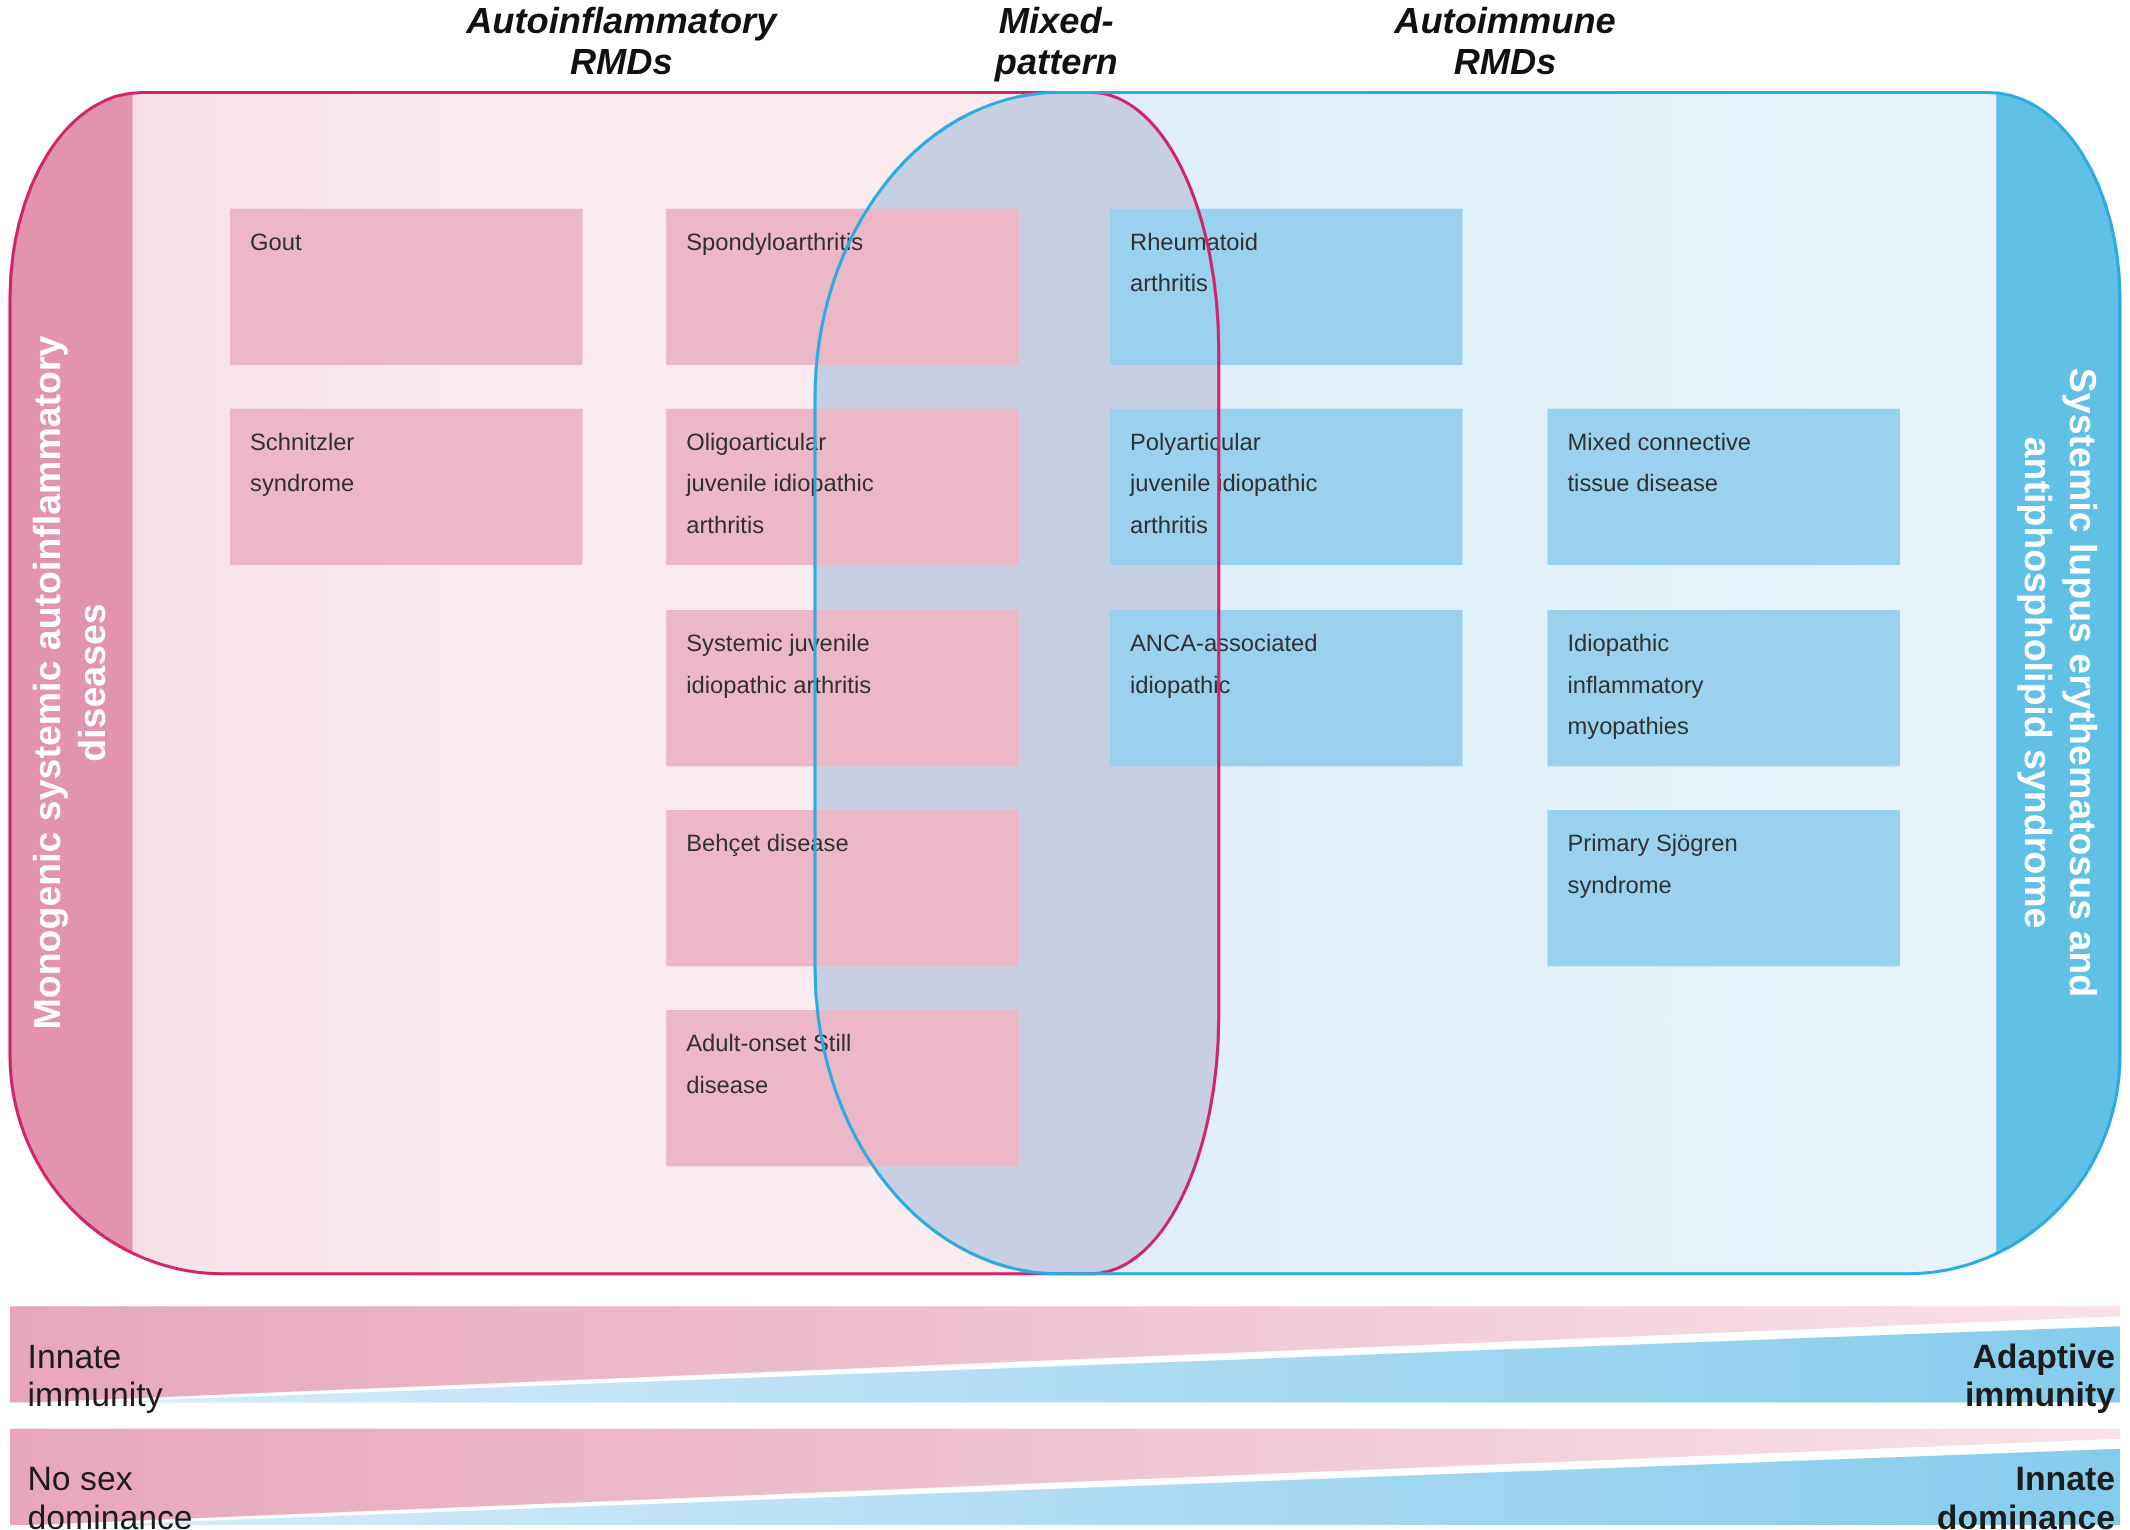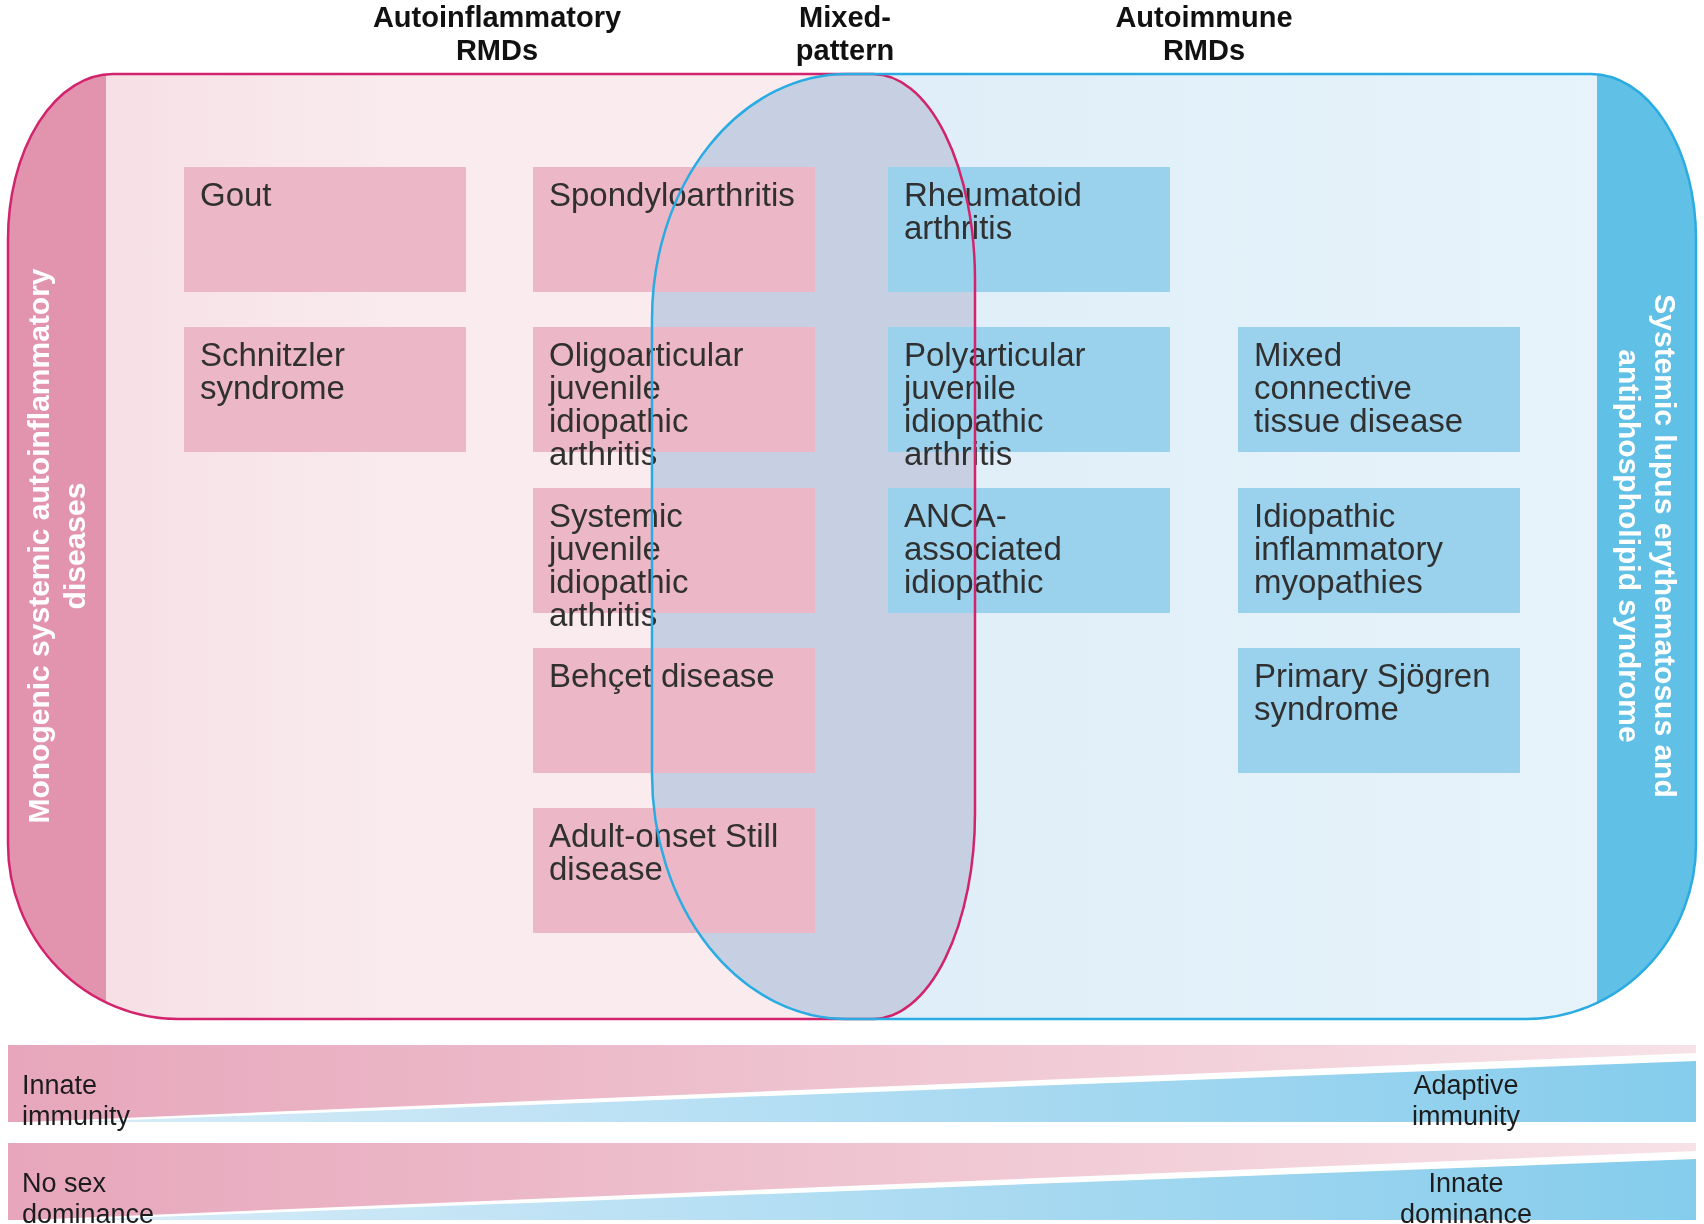--- a/index.html
+++ b/index.html
@@ -4,40 +4,40 @@
 <style>
   html,body{margin:0;padding:0;background:#ffffff;}
   .stage{
     position:relative;width:1704px;height:1224px;overflow:hidden;
     font-family:"Liberation Sans", sans-serif;background:#ffffff;
   }
   .stage svg{position:absolute;left:0;top:0;}
   .hdr{
     position:absolute;top:1px;transform:translateX(-50%);
     font-weight:bold;font-size:29px;line-height:33px;text-align:center;
-    white-space:pre-line;color:#111111;
+    white-space:pre-line;color:#111111;font-style:italic;
   }
   .db{
     position:absolute;width:282px;height:125px;box-sizing:border-box;
-    padding:11px 22px 0 16px;font-size:33px;line-height:33px;
+    padding:11px 22px 0 16px;font-size:19px;line-height:33px;
     color:var(--text-dark,#303030);white-space:pre-line;z-index:2;
   }
   .db.pink{background:var(--pink-box,#ecb8c8);}
   .db.blue{background:var(--blue-box,#9ad2ee);}
   .band-label{
     position:absolute;width:960px;text-align:center;font-weight:bold;
     font-size:30px;line-height:36px;color:#ffffff;white-space:pre-line;z-index:4;
   }
   .band-label.left{left:57px;top:546px;transform:translate(-50%,-50%) rotate(-90deg);}
   .band-label.right{left:1647px;top:546px;transform:translate(-50%,-50%) rotate(90deg);}
   .bar-label{
     position:absolute;font-size:27px;line-height:31px;color:#1c1c1c;
     white-space:pre-line;z-index:4;margin-top:18px;
   }
-  .bar-label.r{text-align:center;}
+  .bar-label.r{text-align:right;font-weight:bold;}
   .overlay{z-index:3;pointer-events:none;}
   .bgsvg{z-index:1;}
 </style>
 </head>
 <body>
 
 <div class="stage">
 
   <svg class="bgsvg" width="1704" height="1224" viewBox="0 0 1704 1224">
     <defs>

